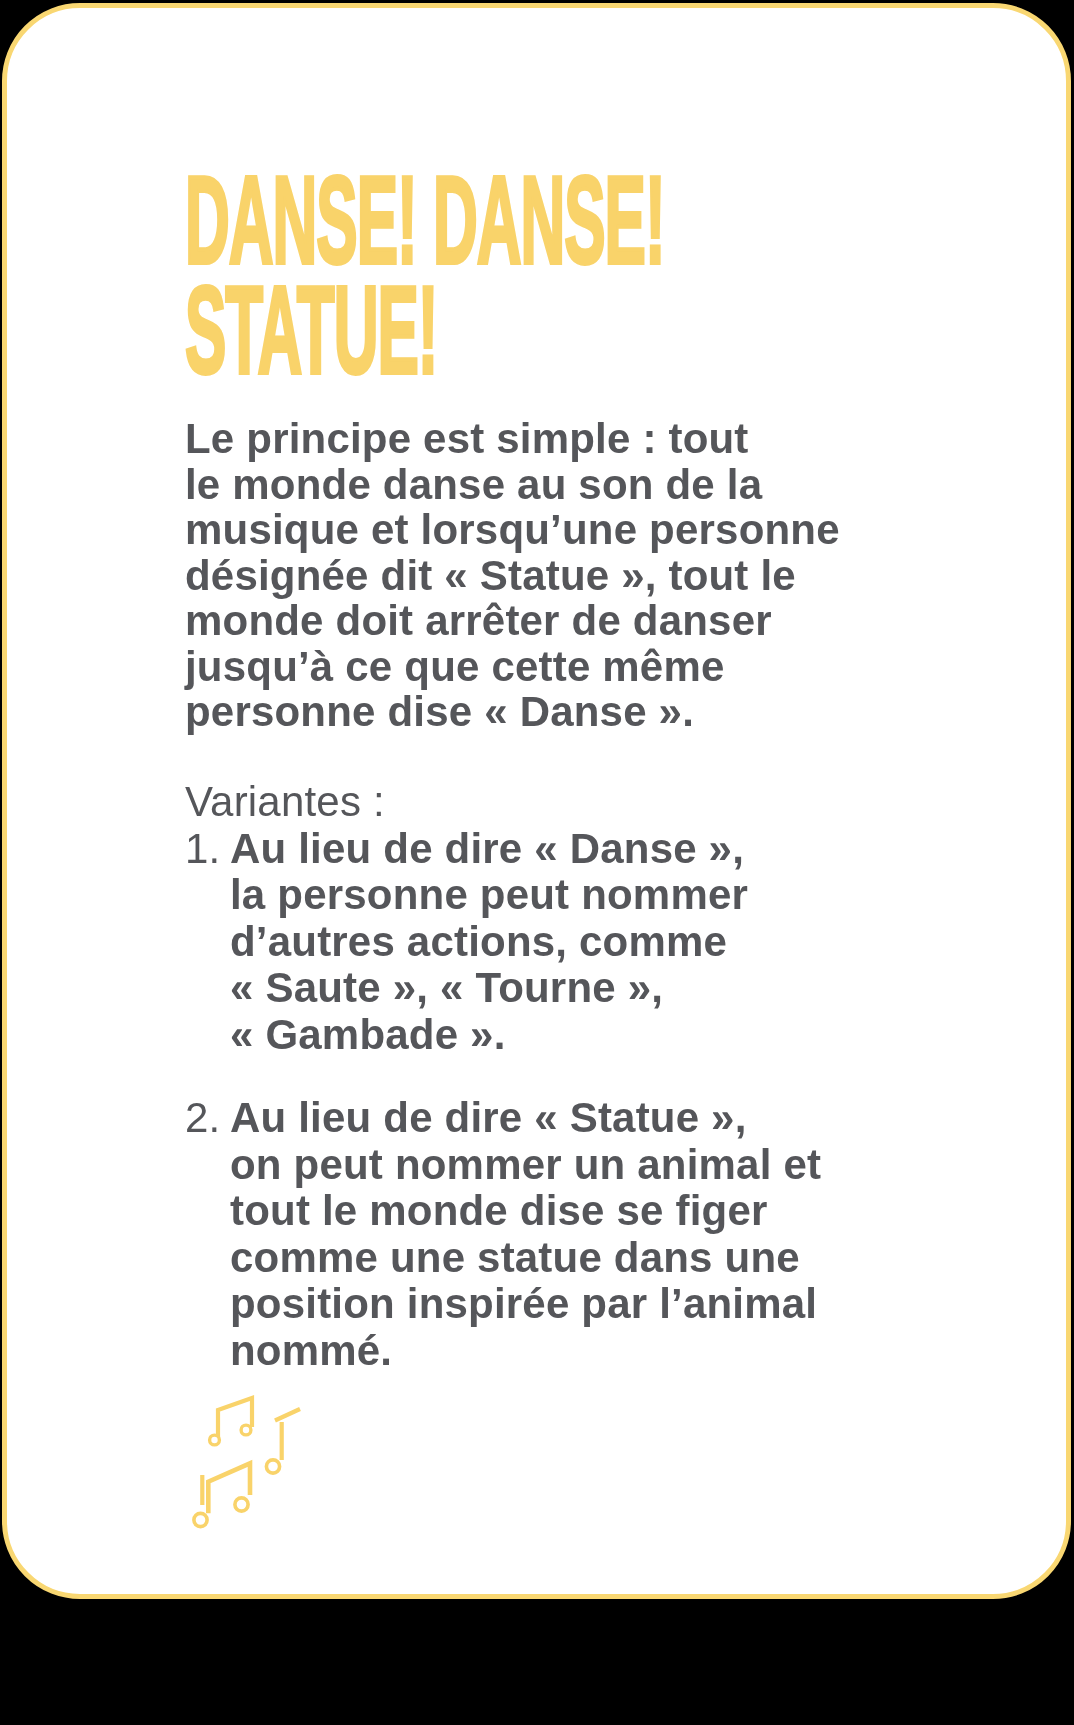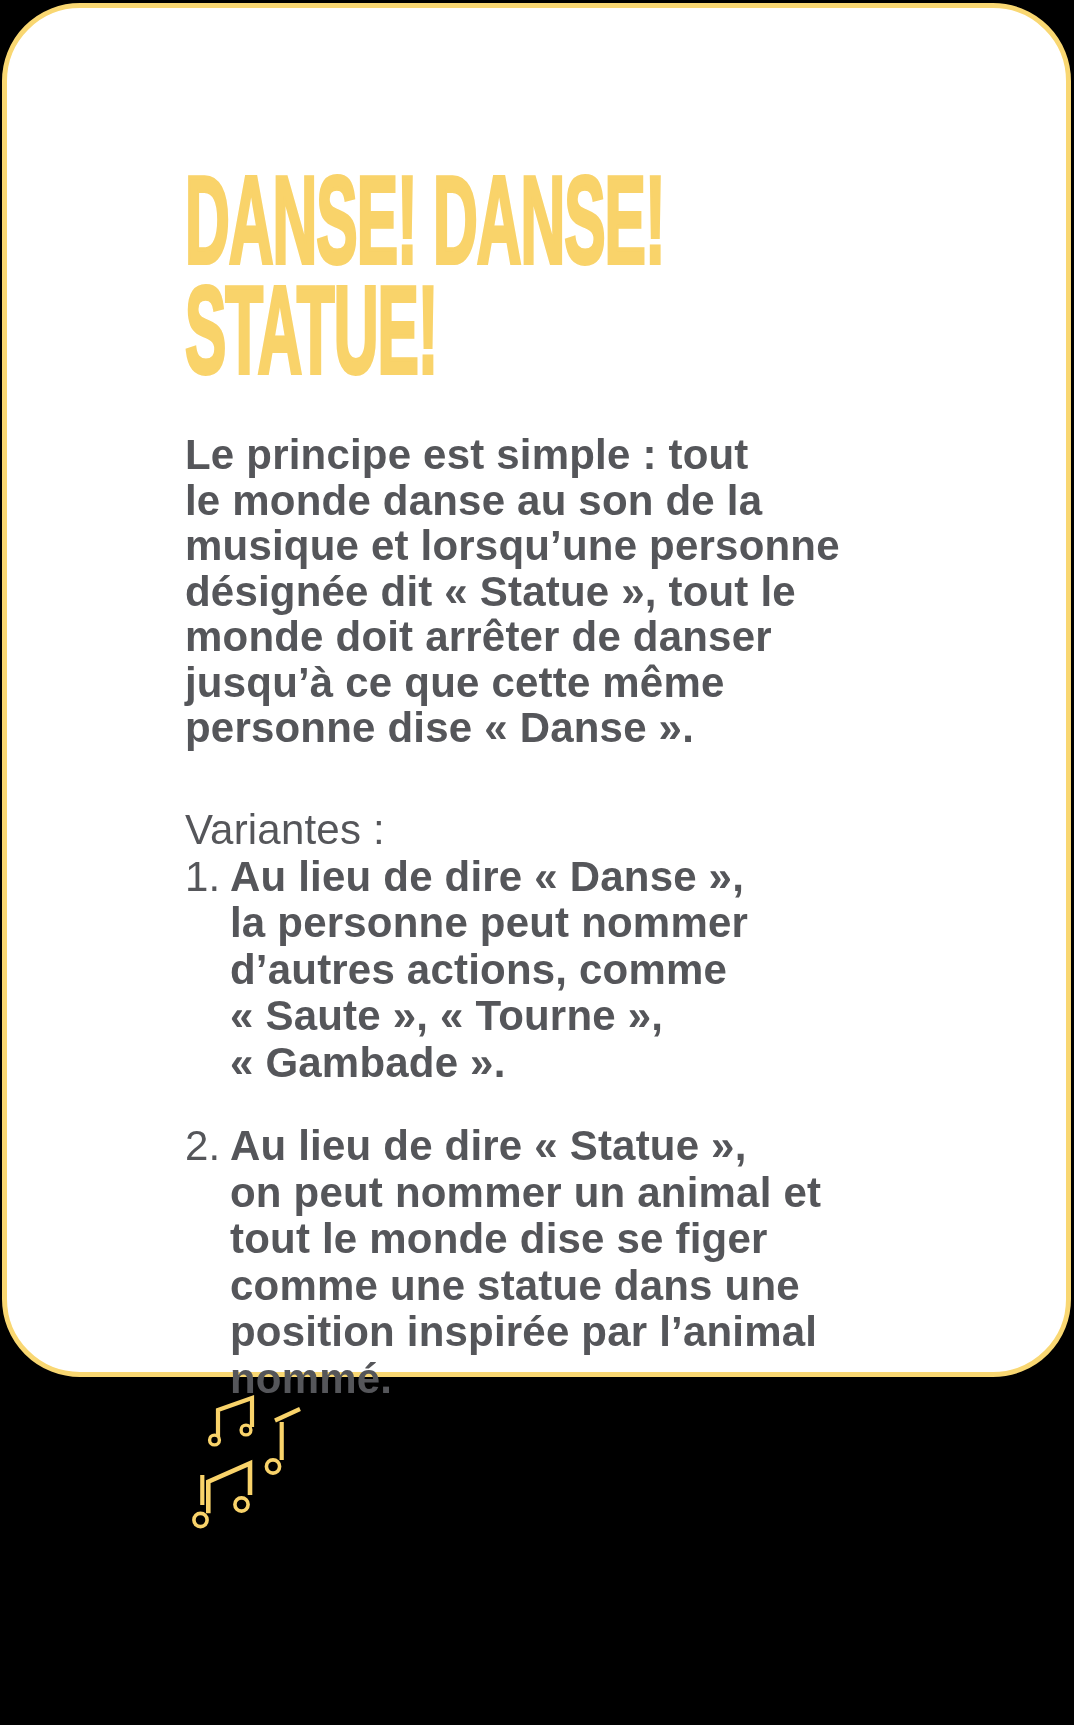--- a/index.html
+++ b/index.html
@@ -12,59 +12,58 @@
   * { margin: 0; padding: 0; box-sizing: border-box; }
   html, body {
     width: 1074px; height: 1725px;
     background: var(--page_bg);
     font-family: "Liberation Sans", "DejaVu Sans", sans-serif;
     overflow: hidden;
   }
   .card {
     position: absolute;
     left: 2px; top: 3px;
-    width: 1069px; height: 1374px;
+    width: 1069px; height: 1596px;
     background: var(--card_bg);
     border: 5px solid var(--border);
     border-radius: 78px;
   }
   .title {
     position: absolute;
     left: 178px; top: 157px;
     color: var(--accent);
     font-weight: 700;
     font-size: 124px;
     line-height: 110px;
     letter-spacing: -2px;
     white-space: nowrap;
     transform: scaleX(0.5);
     transform-origin: 0 0;
     -webkit-text-stroke: 4px var(--accent);
   }
   .intro {
     position: absolute;
-    left: 178px; top: 424px;
+    left: 178px; top: 408px;
     width: 700px;
     color: var(--text);
     font-weight: 700;
     font-size: 42px;
     line-height: 45.5px;
     letter-spacing: 0.2px;
     white-space: pre-line;
   }
   .variants {
     position: absolute;
     left: 178px; top: 771px;
     width: 720px;
     color: var(--text);
     font-weight: 400;
     font-size: 42px;
     line-height: 46.5px;
     letter-spacing: 0.2px;
-    margin-top: 28px;
   }
   .variant-row { display: flex; align-items: flex-start; }
   .variant-row + .variant-row { margin-top: 37px; }
   .variant-number { width: 45px; flex: 0 0 45px; }
   .variant-text { white-space: pre-line; flex: 1 1 auto; font-weight: bold; }
   .music-icon {
     position: absolute;
     left: 181px; top: 1386px;
     width: 116px; height: 140px;
     color: var(--accent);

